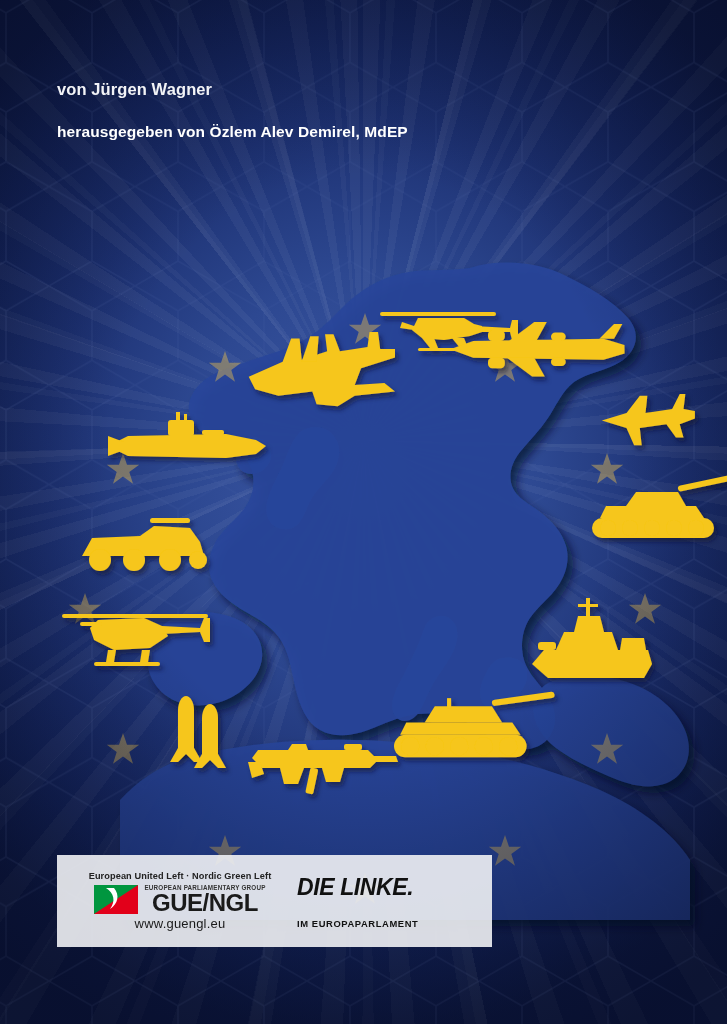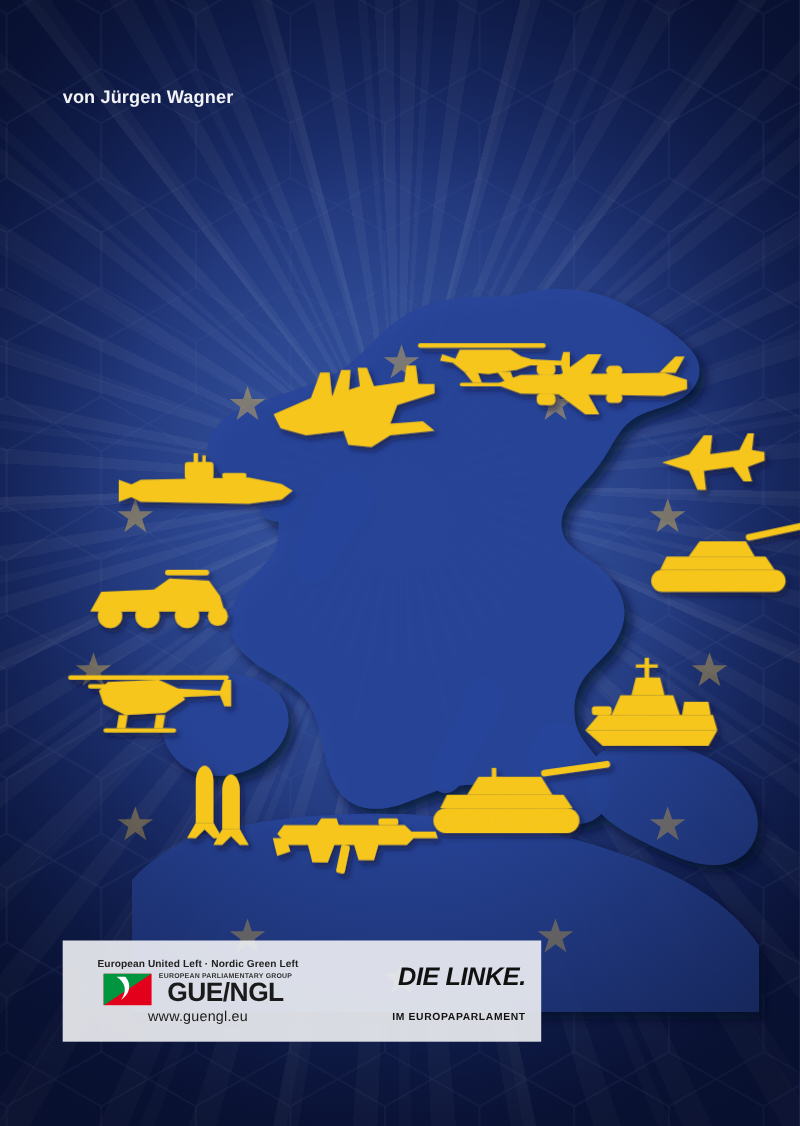--- a/index.html
+++ b/index.html
@@ -98,21 +98,21 @@
     color: #1a1a1a;
   }
   .guengl .l1 { font-size: 9.2px; font-weight: bold; letter-spacing: 0.1px; color: #222; }
   .guengl .mid { display:flex; align-items:center; justify-content:center; gap:6px; margin-top: 3px;}
   .flagbox { width: 44px; height: 29px; position: relative; flex: 0 0 auto; }
   .guengl .l2 { font-size: 6.3px; font-weight: bold; color:#333; letter-spacing:0.2px; }
   .guengl .big { font-size: 24px; font-weight: bold; letter-spacing: -0.5px; line-height: 1; }
   .guengl .url { font-size: 13px; font-weight: normal; letter-spacing: 0.2px; margin-top: 1px;}
   .linke {
     flex: 1;
-    text-align: right;
+    text-align: left;
     color: #111;
     padding-right: 14px;
   }
   .linke .l1 { font-size: 23px; font-weight: bold; font-style: italic; letter-spacing: -0.4px; }
   .linke .l2 { font-size: 9.4px; font-weight: bold; letter-spacing: 0.6px; margin-top: 17px; }
 </style>
 </head>
 <body>
 
 <div class="cover">
@@ -330,20 +330,21 @@
         <rect x="96" y="4" width="18" height="6" rx="2"></rect>
       </g>
 
     </g>
   </svg>
 
   <div class="vignette"></div>
 
   <div class="textblock">
     <div class="author">von Jürgen Wagner</div>
+    <div class="editor">herausgegeben von Özlem Alev Demirel, MdEP</div>
   </div>
 
   <div class="logobar">
 
     <div class="guengl">
       <div class="l1">European United Left · Nordic Green Left</div>
       <div class="mid">
         <div class="flagbox">
           <svg viewBox="0 0 44 29" width="44" height="29">
             <rect x="0" y="0" width="44" height="29" fill="#ffffff"></rect>

